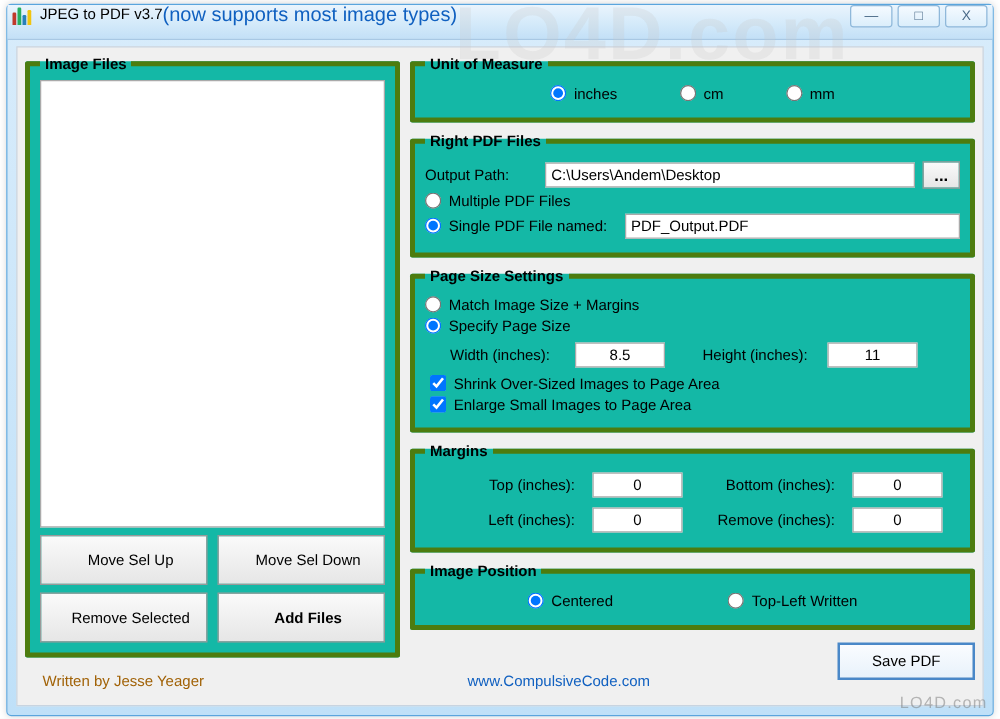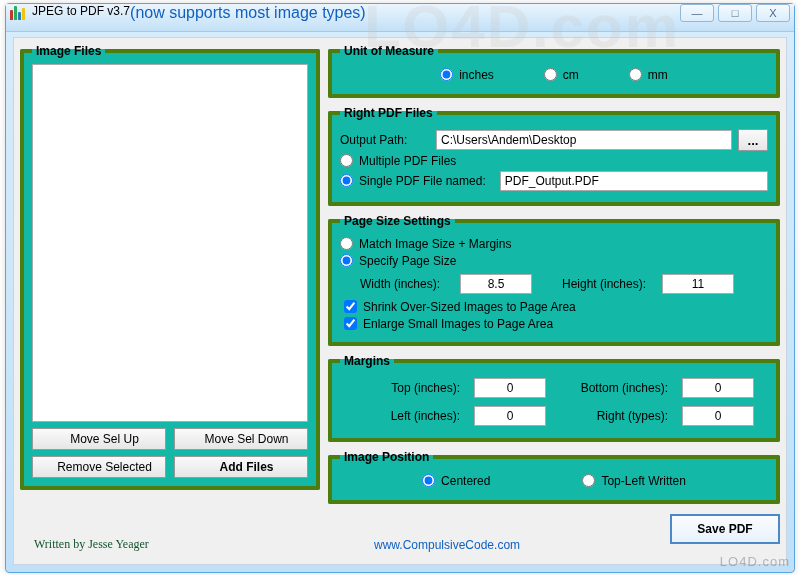--- a/index.html
+++ b/index.html
@@ -86,33 +86,33 @@
   }
   .listbox {
     width: 100%;
     height: 358px;
     background: #fff;
     border: 1px solid #aaa;
   }
   .btn-row { display:flex; gap:8px; margin-top:6px; }
   .btn {
     flex:1;
-    height: 22px;
+    height: 40px;
     border: 1px solid #999;
     background: linear-gradient(to bottom,#fafafa,#e6e6e6);
     font-size: 12px;
     cursor: pointer;
     display:flex; align-items:center; justify-content:center;padding-left:17px;
   }
   .btn.bold { font-weight: bold; }
   .btn-save {
     width: 110px; height: 30px;
     border: 2px solid #4a88c8;
     background: linear-gradient(to bottom,#fafcff,#e8f2fb);
-    font-weight: bold; font-size: 12px;
+    font-weight: normal; font-size: 12px;
     cursor:pointer;
     align-self: flex-end;
     margin-top: 2px;
   }
   .row { display:flex; align-items:center; gap:6px; margin: 3px 0; }
   .radio, .check {
     display:inline-flex; align-items:flex-start; gap:6px;
     cursor:pointer;
   }
   input[type="radio"], input[type="checkbox"] {
@@ -127,21 +127,21 @@
     width: 30px; height:22px;
     border:1px solid #999;
     background:linear-gradient(to bottom,#fafafa,#e6e6e6);
     font-weight:bold; cursor:pointer;
     display:flex; align-items:center; justify-content:center;
   }
   .unit-row { display:flex; gap:50px; justify-content:center; padding:4px 0; }
   .indent { margin-left: 4px; }
   .footer {
     position:absolute; left:20px; bottom:12px;
-    color:#14532d; font-size:12px;font-family:Liberation Serif, serif;
+    color:#a16207; font-size:12px;
   }
   .footer-link {
     position:absolute; left:360px; bottom:12px;
     color:#1060c0; font-size:12px; text-decoration:none;
   }
   .grid-margins {
     display:grid; grid-template-columns: 110px 70px 110px 70px;
     gap:8px 14px; align-items:center; padding: 4px 10px;
   }
   .grid-margins label { text-align:right; }
@@ -275,21 +275,21 @@
 
       <fieldset>
         <legend>Margins</legend>
         <div class="grid-margins">
           <label>Top (inches):</label>
           <input class="txt small-txt" value="0" style="">
           <label>Bottom (inches):</label>
           <input class="txt small-txt" value="0" style="">
           <label>Left (inches):</label>
           <input class="txt small-txt" value="0" style="">
-          <label>Right (types):</label>
+          <label>Remove (inches):</label>
           <input class="txt small-txt" value="0" style="">
         </div>
       </fieldset>
 
       <fieldset>
         <legend>Image Position</legend>
         <div class="pos-row">
           <label class="radio">
             <input type="radio" name="pos" checked="" style="">
             <span>Centered</span>

